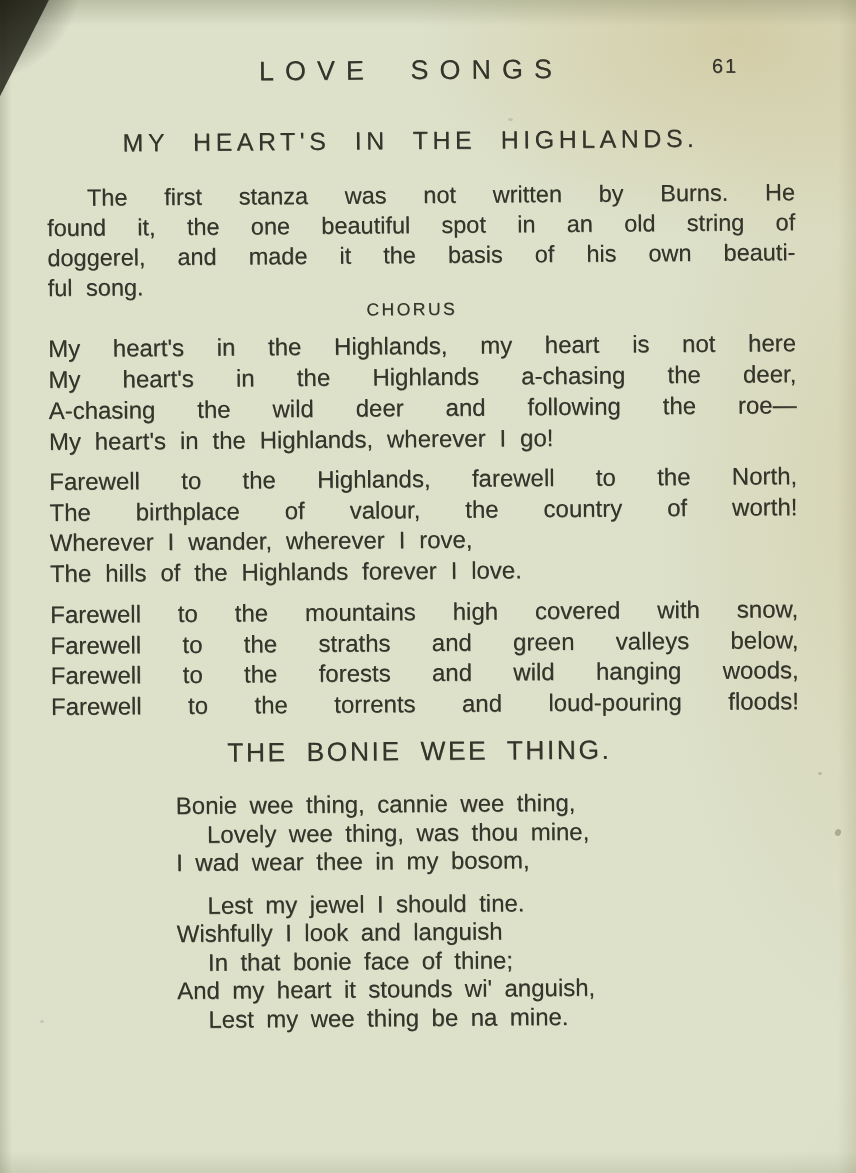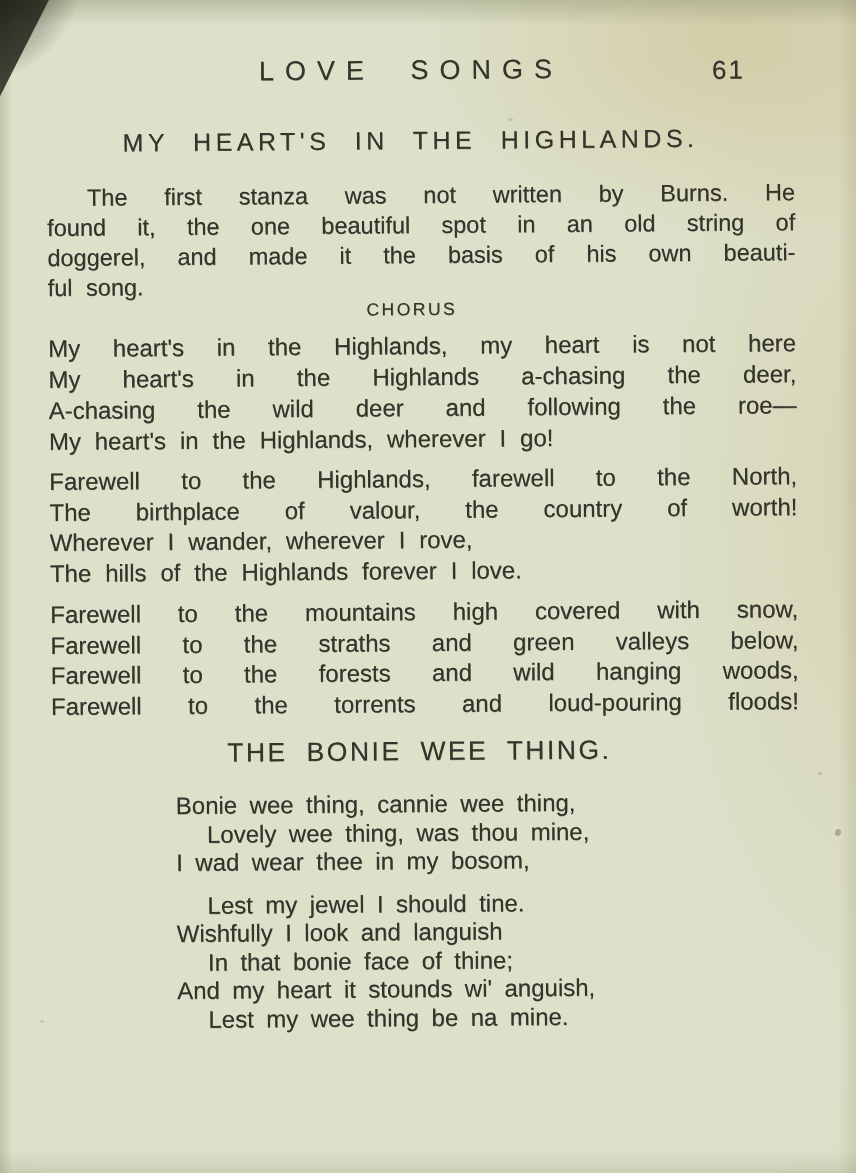--- a/index.html
+++ b/index.html
@@ -35,21 +35,21 @@
   .speck.s2{left:818px;top:772px;width:4px;height:3px;opacity:.4;}
   .speck.s3{left:40px;top:1020px;width:4px;height:3px;opacity:.28;}
   .speck.s4{left:508px;top:118px;width:5px;height:3px;opacity:.3;}
 
   .running-title{
     position:absolute;top:55px;left:0;width:830px;text-align:center;
     font-size:27px;letter-spacing:11px;word-spacing:17px;white-space:nowrap;
   }
   .page-num{
     position:absolute;top:57px;left:716px;
-    font-size:26px;letter-spacing:2px;
+    font-size:20px;letter-spacing:2px;
   }
   .song-title-1{
     position:absolute;top:126px;left:0;width:828px;text-align:center;
     font-size:25px;letter-spacing:4.5px;word-spacing:13px;white-space:nowrap;
   }
   .intro{
     position:absolute;top:180px;left:50px;width:748px;
     font-size:23.5px;line-height:30px;
   }
   .intro .first{text-indent:40px;}

